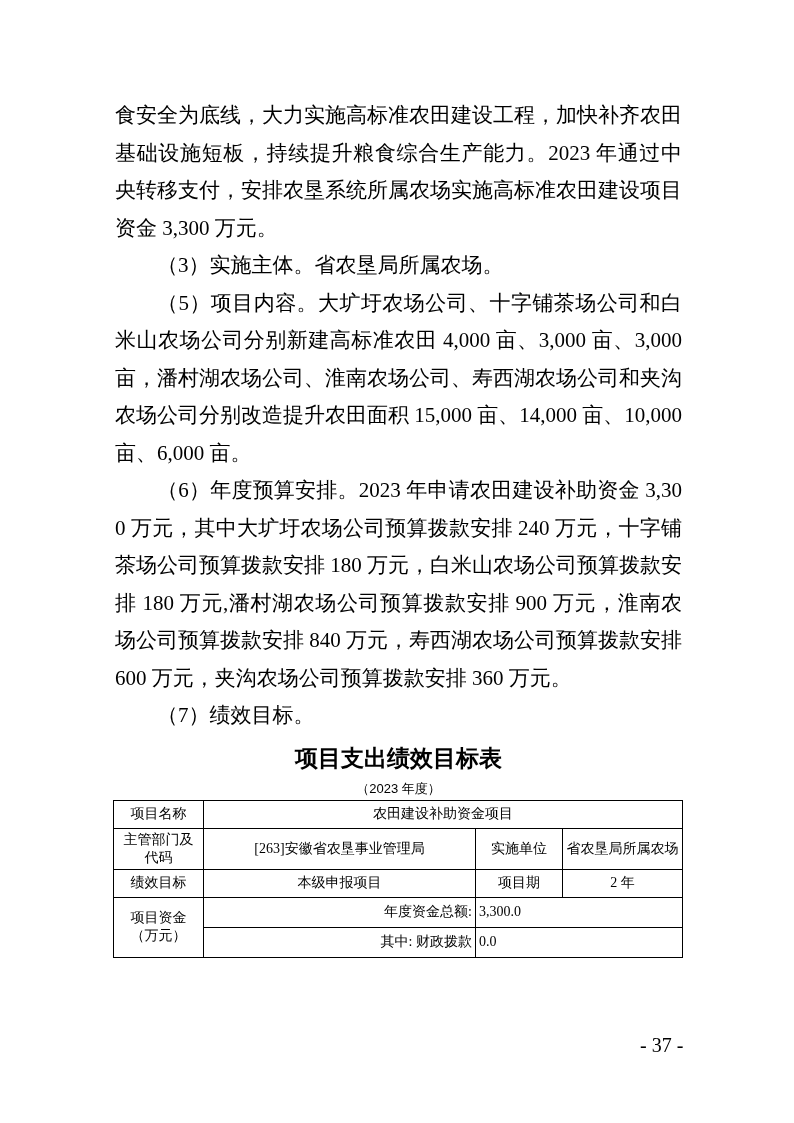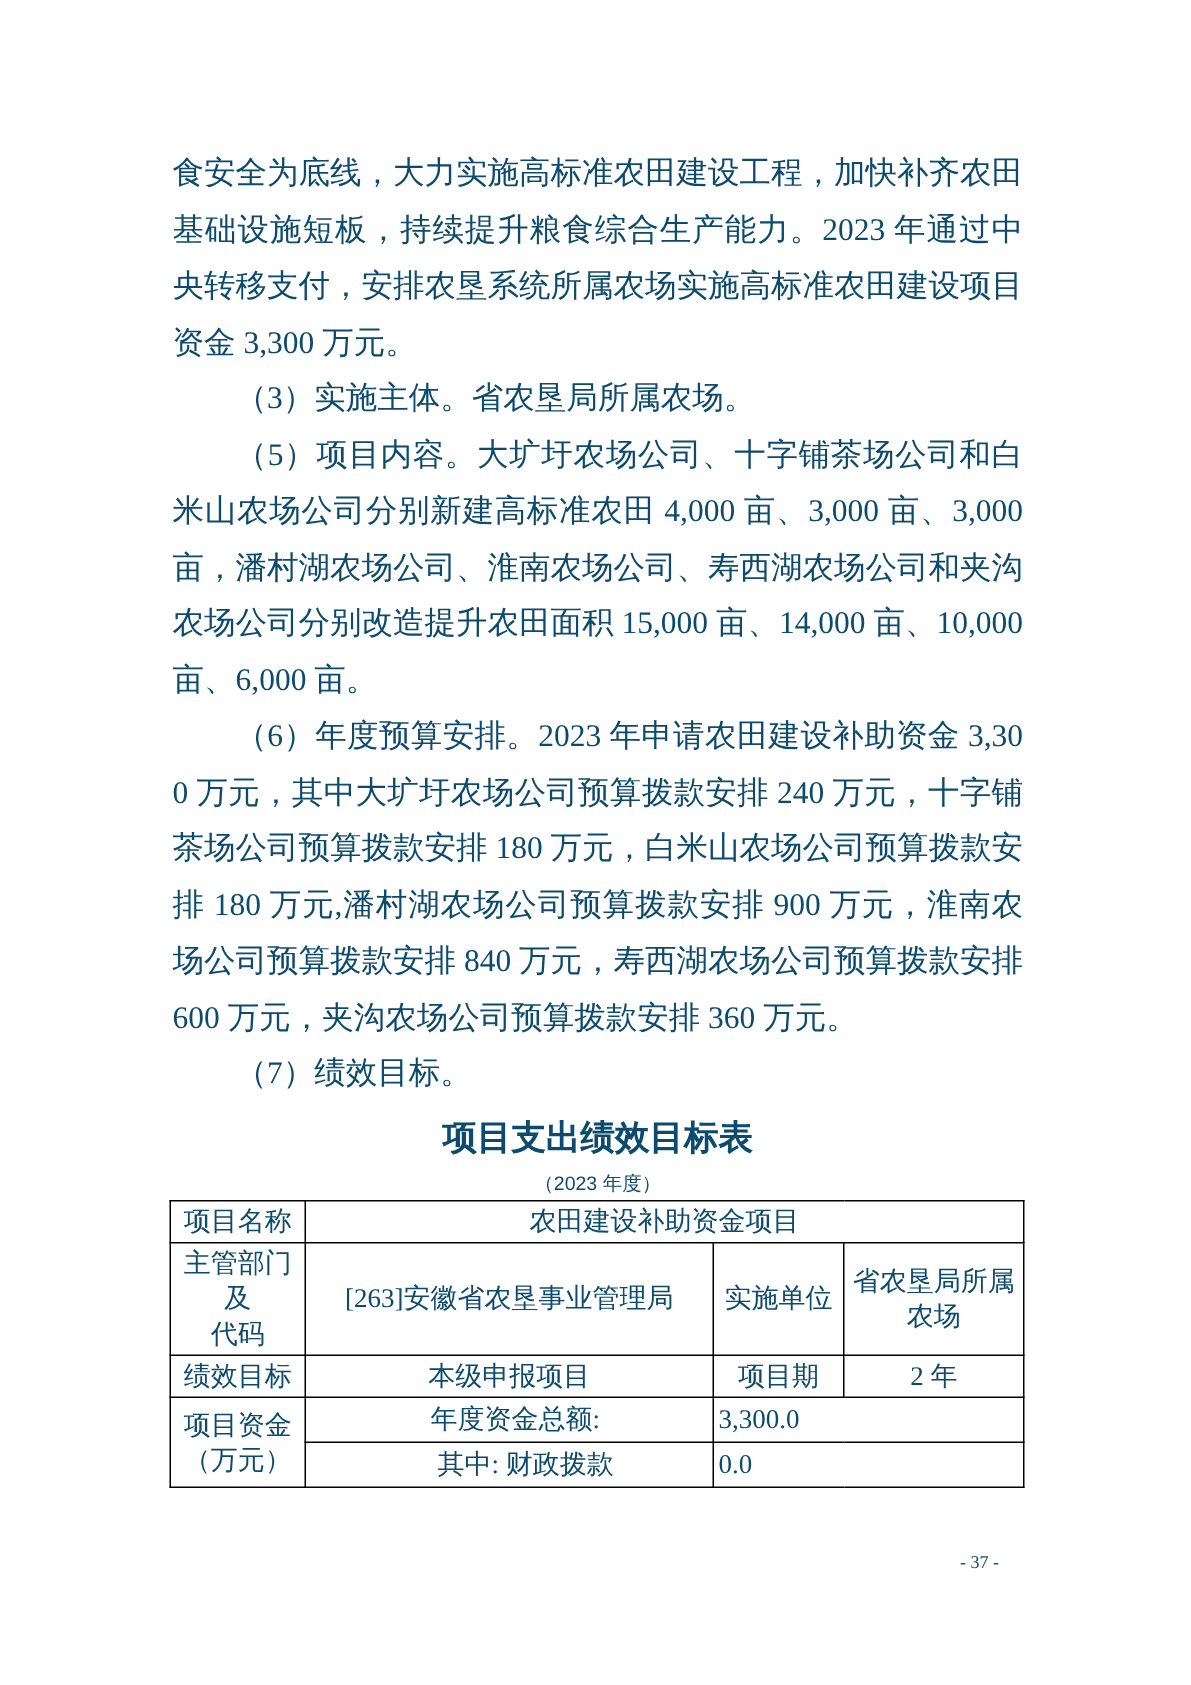--- a/index.html
+++ b/index.html
@@ -5,21 +5,21 @@
   html, body {
     margin: 0;
     padding: 0;
     background: #ffffff;
   }
   .page {
     position: relative;
     width: 794px;
     height: 1123px;
     background: #ffffff;
-    color: #0c4a6e;
+    color: #000000;
     overflow: hidden;
   }
   .content {
     position: absolute;
     left: 115px;
     top: 97px;
     width: 567px;
   }
   .content p {
     margin: 0;
@@ -47,51 +47,51 @@
     font-family: Liberation Sans, sans-serif;
     font-size: 13px;
     line-height: 16px;
   }
   table.perf {
     border-collapse: collapse;
     table-layout: fixed;
     width: 569px;
     margin: 3px 0 0 -2px;
     font-family: "Liberation Serif", "DejaVu Serif", serif;
-    font-size: 18px;
+    font-size: 14px;
     line-height: 1.3;
   }
   table.perf td {
     border: 1px solid #000000;
     text-align: center;
     vertical-align: middle;
     padding: 2px 3px;
     overflow: hidden;
   }
   table.perf tr.rh1 { height: 28px; }
   table.perf tr.rh2 { height: 38px; }
   table.perf tr.rh3 { height: 28px; }
   table.perf tr.rh4 { height: 30px; }
   table.perf td.al {
-    text-align: center;
+    text-align: right;
     padding-left: 11px;
   }
   table.perf td.ind2 {
     padding-left: 25px;
   }
   table.perf td.ar {
     text-align: left;
     padding-right: 9px;
   }
   .page-number {
     position: absolute;
     top: 1034px;
     left: 640px;
     font-family: "Liberation Serif", "DejaVu Serif", serif;
-    font-size: 12px;
+    font-size: 20px;
   }
 </style>
 </head>
 <body>
 
 <div class="page">
   <div class="content">
 
     <p>食安全为底线，大力实施高标准农田建设工程，加快补齐农田基础设施短板，持续提升粮食综合生产能力。2023 年通过中央转移支付，安排农垦系统所属农场实施高标准农田建设项目资金 3,300 万元。</p>
     <p class="ind">（3）实施主体。省农垦局所属农场。</p>

